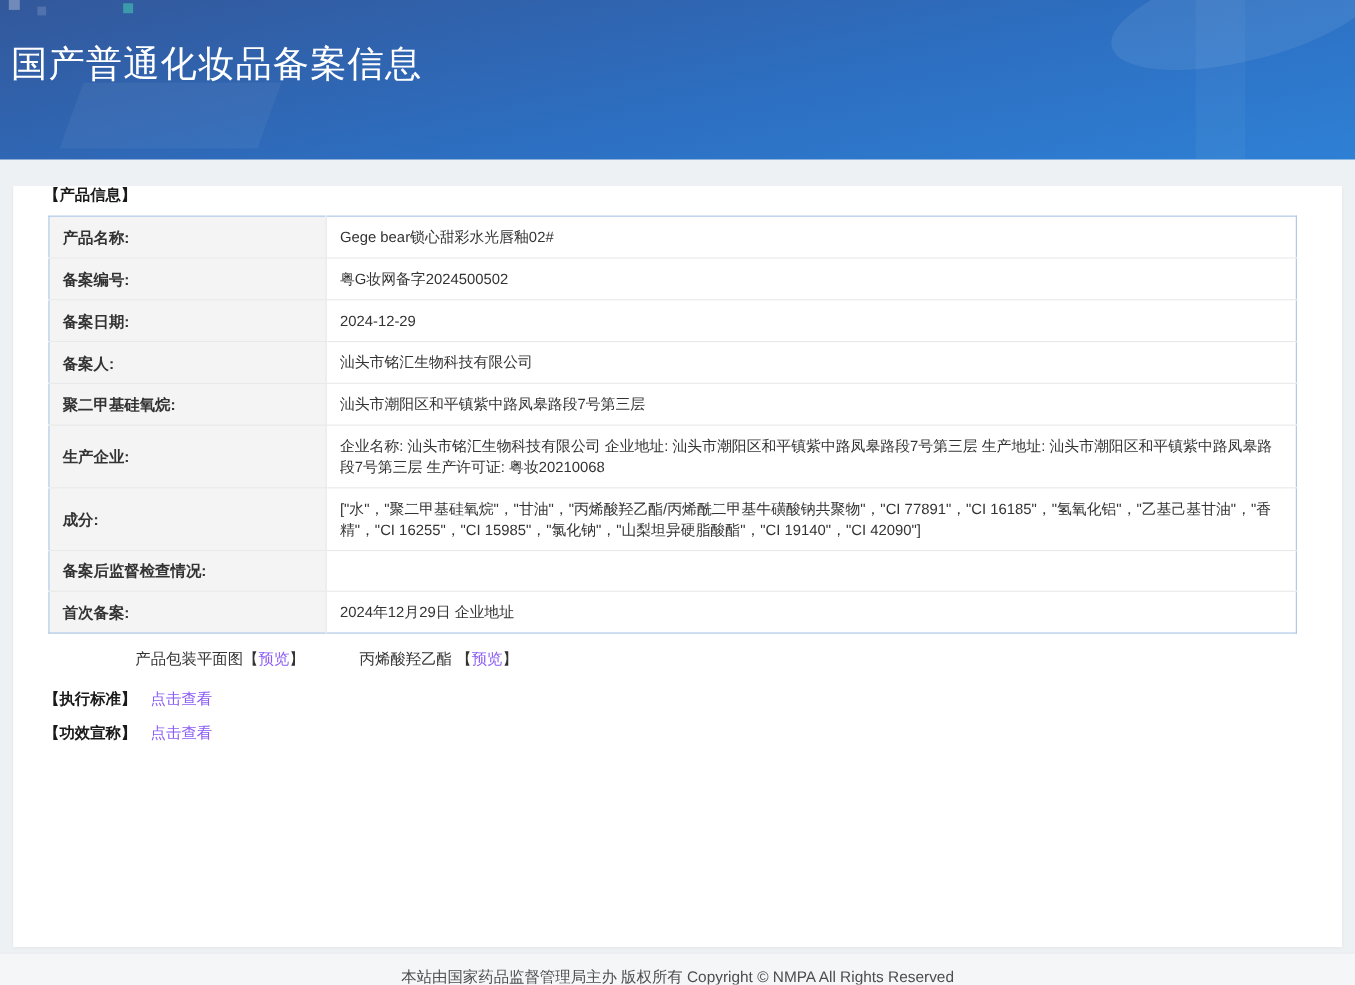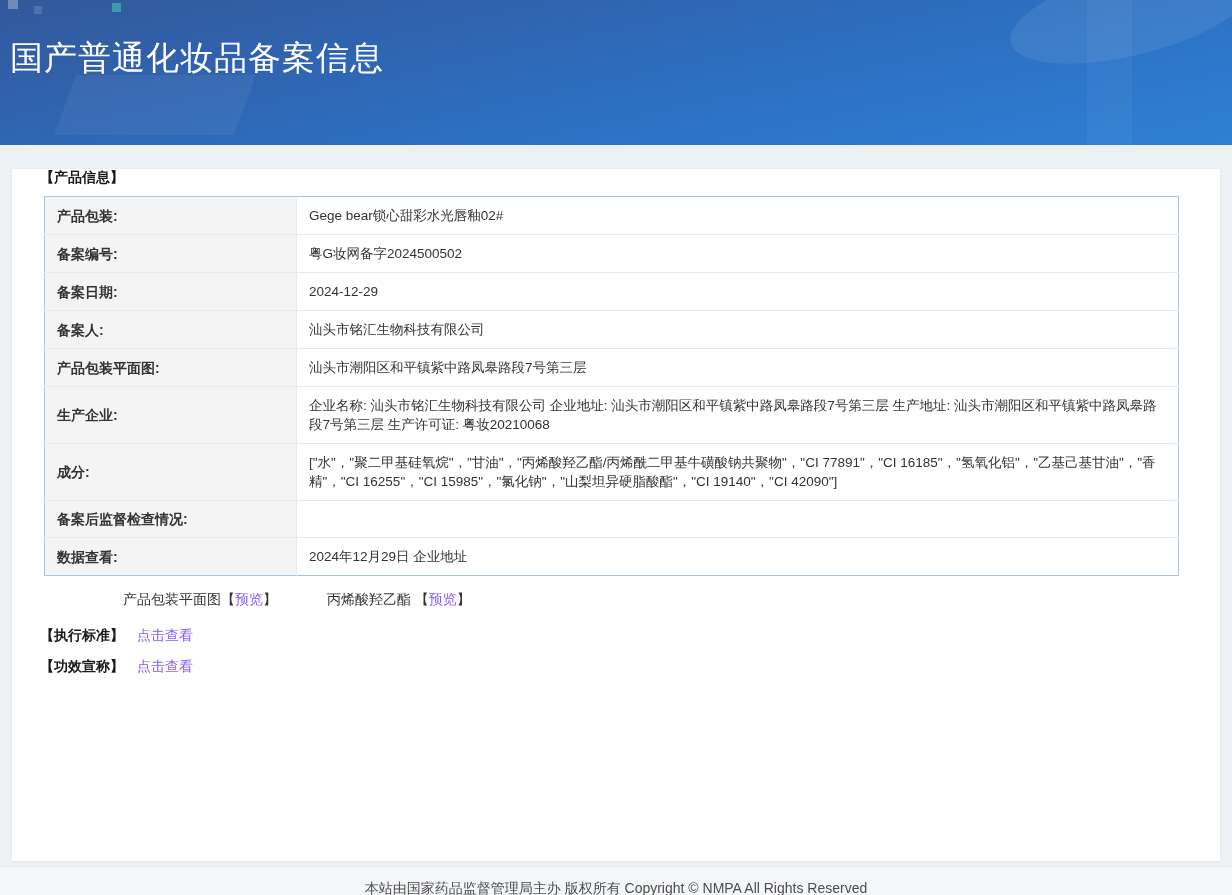--- a/index.html
+++ b/index.html
@@ -104,61 +104,61 @@
 </div>
 
 <div class="card">
 
 
   <div class="section-title">【产品信息】</div>
 
   <table class="info">
     <tbody>
     <tr>
-      <td class="label">产品包装:</td>
+      <td class="label">产品名称:</td>
       <td class="value">Gege bear锁心甜彩水光唇釉02#</td>
     </tr>
 
     <tr>
       <td class="label">备案编号:</td>
       <td class="value">粤G妆网备字2024500502</td>
     </tr>
 
     <tr>
       <td class="label">备案日期:</td>
       <td class="value">2024-12-29</td>
     </tr>
 
     <tr>
       <td class="label">备案人:</td>
       <td class="value">汕头市铭汇生物科技有限公司</td>
     </tr>
 
     <tr>
-      <td class="label">产品包装平面图:</td>
+      <td class="label">聚二甲基硅氧烷:</td>
       <td class="value">汕头市潮阳区和平镇紫中路凤皋路段7号第三层</td>
     </tr>
 
     <tr>
       <td class="label">生产企业:</td>
       <td class="value">企业名称: 汕头市铭汇生物科技有限公司 企业地址: 汕头市潮阳区和平镇紫中路凤皋路段7号第三层 生产地址: 汕头市潮阳区和平镇紫中路凤皋路段7号第三层 生产许可证: 粤妆20210068</td>
     </tr>
 
     <tr>
       <td class="label">成分:</td>
       <td class="value">["水"，"聚二甲基硅氧烷"，"甘油"，"丙烯酸羟乙酯/丙烯酰二甲基牛磺酸钠共聚物"，"CI 77891"，"CI 16185"，"氢氧化铝"，"乙基己基甘油"，"香精"，"CI 16255"，"CI 15985"，"氯化钠"，"山梨坦异硬脂酸酯"，"CI 19140"，"CI 42090"]</td>
     </tr>
 
     <tr>
       <td class="label">备案后监督检查情况:</td>
       <td class="value"></td>
     </tr>
 
     <tr>
-      <td class="label">数据查看:</td>
+      <td class="label">首次备案:</td>
       <td class="value">2024年12月29日 企业地址</td>
     </tr>
 
   </tbody>
   </table>
 
 
   <div class="pkg-row">
     <span class="pkg-item">
       <span>产品包装平面图</span><span class="bracket">【</span><span class="link">预览</span><span class="bracket">】</span>

